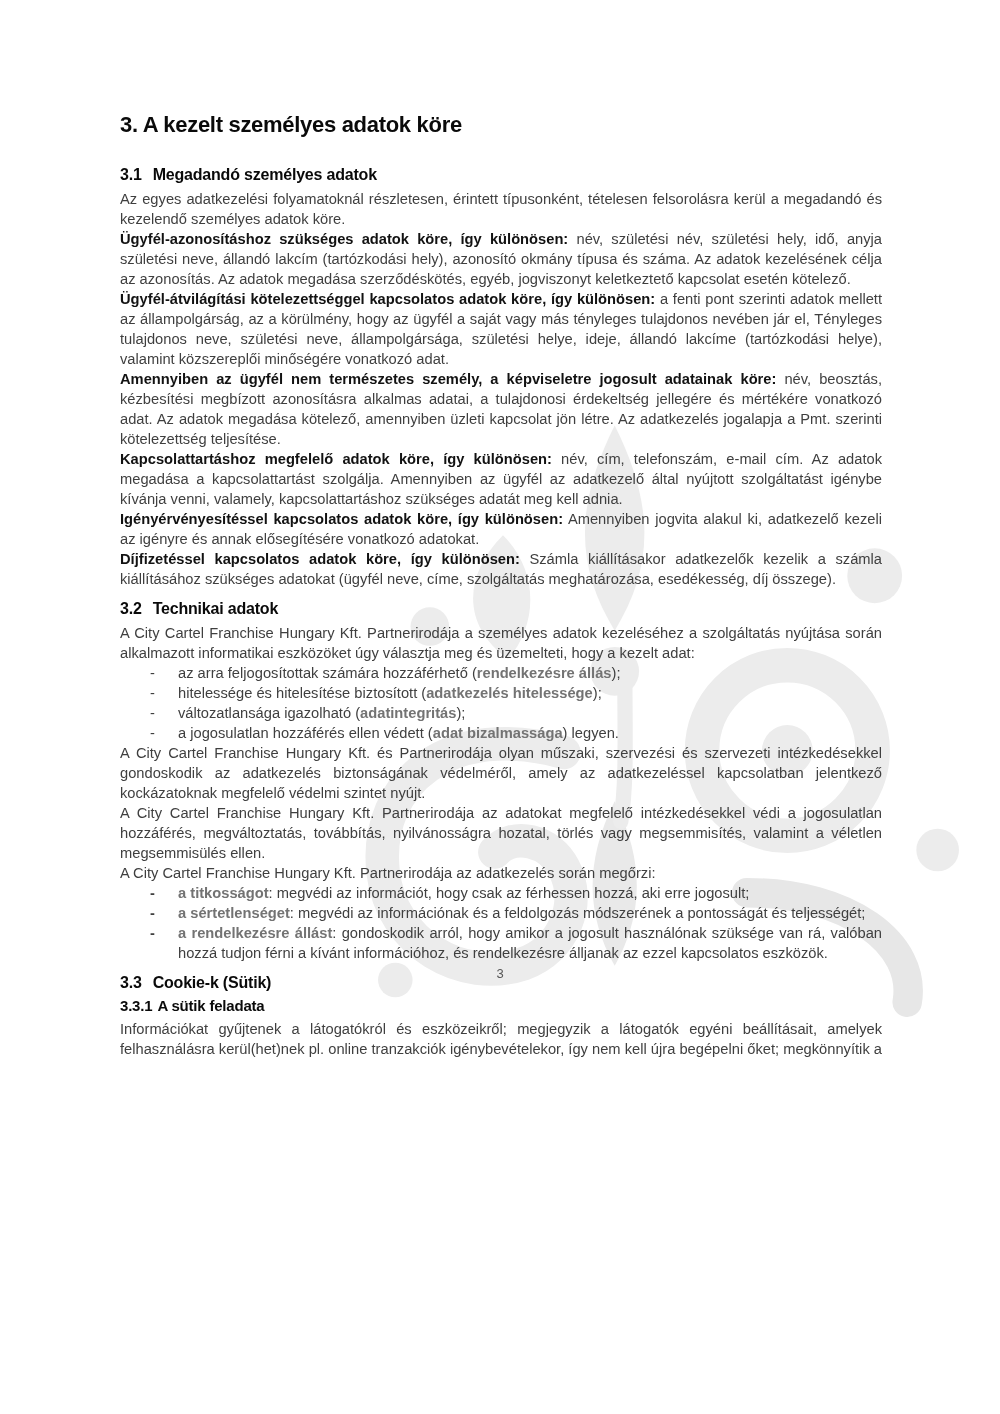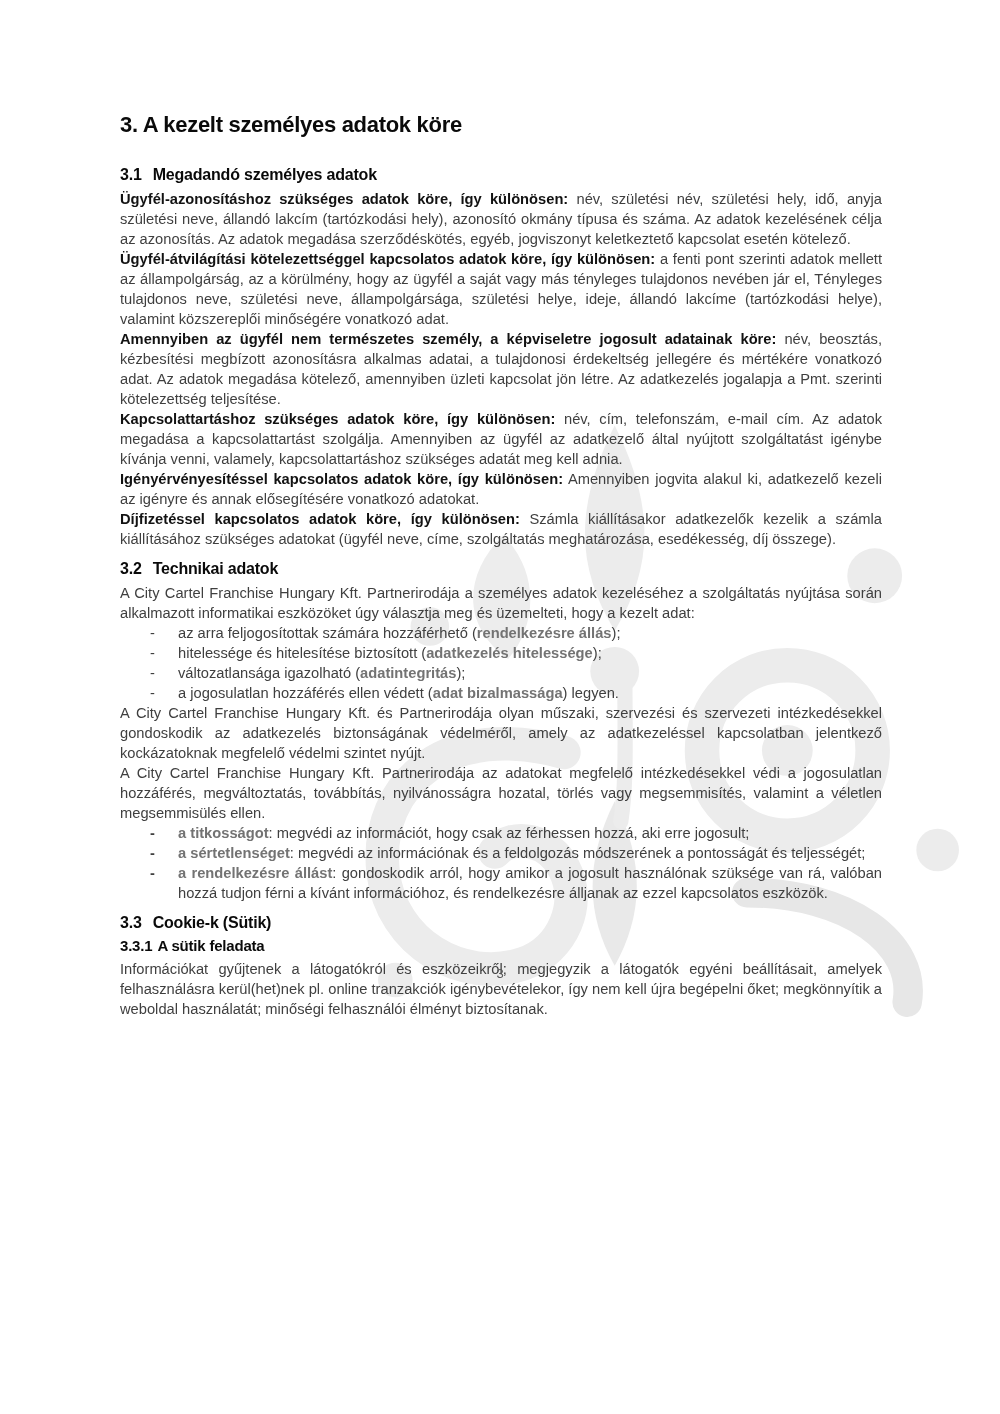--- a/index.html
+++ b/index.html
@@ -72,32 +72,33 @@
     </svg>
   </div>
 
   <div class="content">
 
     <div class="h1">3. A kezelt személyes adatok köre</div>
 
     <div class="h2">
       <span class="num">3.1</span><span>Megadandó személyes adatok</span>
     </div>
+    <p class="body">Az egyes adatkezelési folyamatoknál részletesen, érintett típusonként, tételesen felsorolásra kerül a megadandó és kezelendő személyes adatok köre.</p>
 
     <p class="body gap18">
       <span class="lead">Ügyfél-azonosításhoz szükséges adatok köre, így különösen:</span><span> név, születési név, születési hely, idő, anyja születési neve, állandó lakcím (tartózkodási hely), azonosító okmány típusa és száma. Az adatok kezelésének célja az azonosítás. Az adatok megadása szerződéskötés, egyéb, jogviszonyt keletkeztető kapcsolat esetén kötelező.</span>
     </p>
     <p class="body">
       <span class="lead">Ügyfél-átvilágítási kötelezettséggel kapcsolatos adatok köre, így különösen:</span><span> a fenti pont szerinti adatok mellett az állampolgárság, az a körülmény, hogy az ügyfél a saját vagy más tényleges tulajdonos nevében jár el, Tényleges tulajdonos neve, születési neve, állampolgársága, születési helye, ideje, állandó lakcíme (tartózkodási helye), valamint közszereplői minőségére vonatkozó adat.</span>
     </p>
     <p class="body">
       <span class="lead">Amennyiben az ügyfél nem természetes személy, a képviseletre jogosult adatainak köre:</span><span> név, beosztás, kézbesítési megbízott azonosításra alkalmas adatai, a tulajdonosi érdekeltség jellegére és mértékére vonatkozó adat. Az adatok megadása kötelező, amennyiben üzleti kapcsolat jön létre. Az adatkezelés jogalapja a Pmt. szerinti kötelezettség teljesítése.</span>
     </p>
     <p class="body">
-      <span class="lead">Kapcsolattartáshoz szükséges adatok köre, így különösen:</span><span> név, cím, telefonszám, e-mail cím. Az adatok megadása a kapcsolattartást szolgálja. Amennyiben az ügyfél az adatkezelő által nyújtott szolgáltatást igénybe kívánja venni, valamely, kapcsolattartáshoz szükséges adatát meg kell adnia.</span>
+      <span class="lead">Kapcsolattartáshoz megfelelő adatok köre, így különösen:</span><span> név, cím, telefonszám, e-mail cím. Az adatok megadása a kapcsolattartást szolgálja. Amennyiben az ügyfél az adatkezelő által nyújtott szolgáltatást igénybe kívánja venni, valamely, kapcsolattartáshoz szükséges adatát meg kell adnia.</span>
     </p>
     <p class="body">
       <span class="lead">Igényérvényesítéssel kapcsolatos adatok köre, így különösen:</span><span> Amennyiben jogvita alakul ki, adatkezelő kezeli az igényre és annak elősegítésére vonatkozó adatokat.</span>
     </p>
     <p class="body">
       <span class="lead">Díjfizetéssel kapcsolatos adatok köre, így különösen:</span><span> Számla kiállításakor adatkezelők kezelik a számla kiállításához szükséges adatokat (ügyfél neve, címe, szolgáltatás meghatározása, esedékesség, díj összege).</span>
     </p>
 
     <div class="h2 mt20">
       <span class="num">3.2</span><span>Technikai adatok</span>
@@ -114,20 +115,21 @@
       <div class="li">
         <span class="marker">-</span><span>változatlansága igazolható (</span><span class="b">adatintegritás</span><span>);</span>
       </div>
       <div class="li">
         <span class="marker">-</span><span>a jogosulatlan hozzáférés ellen védett (</span><span class="b">adat bizalmassága</span><span>) legyen.</span>
       </div>
     </div>
 
     <p class="body gap20">A City Cartel Franchise Hungary Kft. és Partnerirodája olyan műszaki, szervezési és szervezeti intézkedésekkel gondoskodik az adatkezelés biztonságának védelméről, amely az adatkezeléssel kapcsolatban jelentkező kockázatoknak megfelelő védelmi szintet nyújt.</p>
     <p class="body gap18">A City Cartel Franchise Hungary Kft. Partnerirodája az adatokat megfelelő intézkedésekkel védi a jogosulatlan hozzáférés, megváltoztatás, továbbítás, nyilvánosságra hozatal, törlés vagy megsemmisítés, valamint a véletlen megsemmisülés ellen.</p>
+    <p class="body gap20">A City Cartel Franchise Hungary Kft. Partnerirodája az adatkezelés során megőrzi:</p>
 
     <div class="list">
       <div class="li">
         <span class="marker b">-</span><span class="b">a titkosságot</span><span>: megvédi az információt, hogy csak az férhessen hozzá, aki erre jogosult;</span>
       </div>
       <div class="li">
         <span class="marker b">-</span><span class="b">a sértetlenséget</span><span>: megvédi az információnak és a feldolgozás módszerének a pontosságát és teljességét;</span>
       </div>
       <div class="li">
         <span class="marker b">-</span><span class="b">a rendelkezésre állást</span><span>: gondoskodik arról, hogy amikor a jogosult használónak szüksége van rá, valóban hozzá tudjon férni a kívánt információhoz, és rendelkezésre álljanak az ezzel kapcsolatos eszközök.</span>

